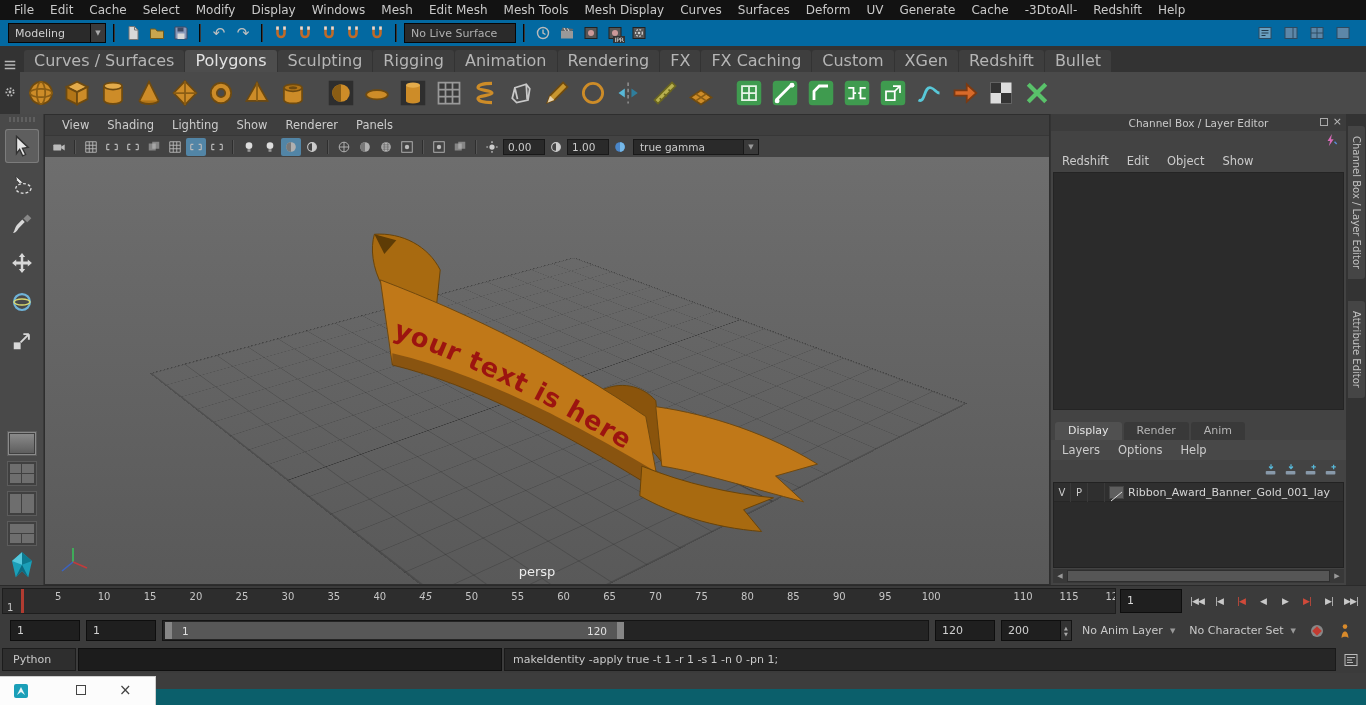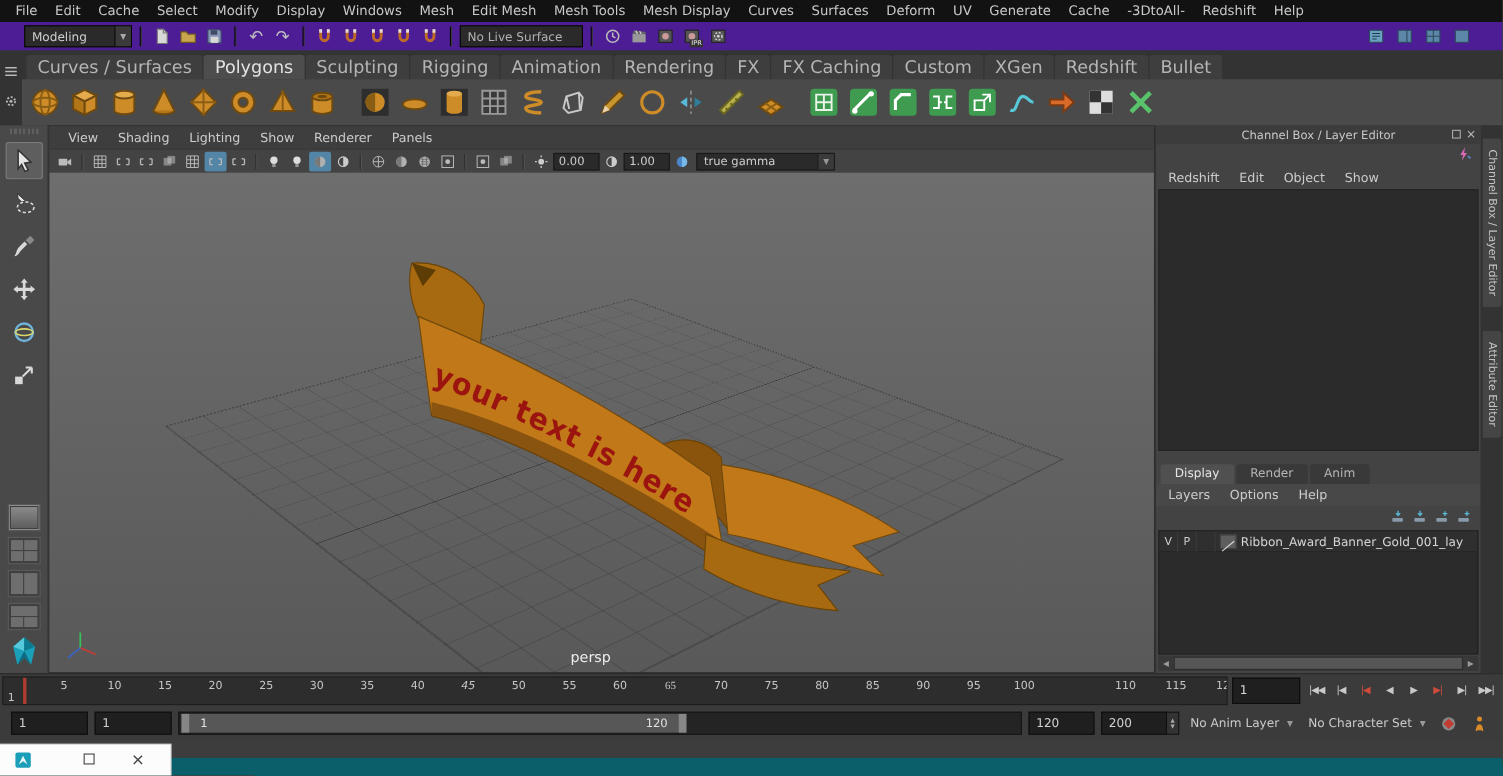--- a/index.html
+++ b/index.html
@@ -2,21 +2,21 @@
 <html><head>
 <meta charset="utf-8">
 <style>
 *{box-sizing:border-box;margin:0;padding:0;cursor:default;user-select:none}
 html,body{width:1366px;height:705px;overflow:hidden;background:#444;font-family:"DejaVu Sans","Liberation Sans",sans-serif}
 .window{width:1366px;height:705px;display:flex;flex-direction:column;background:#444;position:relative}
 
 .menubar{height:20px;background:#121212;display:flex;align-items:center;padding-left:6px;flex:0 0 auto;white-space:nowrap}
 .menu-item{color:#c9c9c9;font-size:12px;padding:0 8px;line-height:20px}
 
-.statusline{height:26px;background:#4c1d95;display:flex;align-items:center;gap:2px;padding:0 22px;flex:0 0 auto}
+.statusline{height:26px;background:#0369a1;display:flex;align-items:center;gap:2px;padding:0 8px;flex:0 0 auto}
 .mode-select{width:98px;height:20px;background:#2a2a2a;border:1px solid #060606;display:flex;align-items:center;justify-content:space-between;color:#cfcfcf;font-size:11px;padding-left:6px}
 .mode-caret{width:15px;height:100%;background:#3a3a3a;border-left:1px solid #060606;display:flex;align-items:center;justify-content:center;font-size:7px;color:#aaa}
 .sl-sep{width:2px;height:18px;border-left:1px solid #060606;border-right:1px solid #3a3a3a;margin:0 5px}
 .sl-btn{width:22px;height:22px;display:flex;align-items:center;justify-content:center}
 .sl-btn.glyph{color:#c0c0c0;font-size:15px}
 .ic16{width:16px;height:16px}
 .ic14{width:14px;height:14px}
 .ic20{width:22px;height:22px}
 .ic26{width:28px;height:28px}
 .live-field{width:112px;height:20px;background:#2a2a2a;border:1px solid #060606;color:#b0b0b0;font-size:11px;padding:0 6px;font-family:inherit}
@@ -1011,21 +1011,21 @@
           <span class="tick" style="left: 13.2231%;">15</span>
           <span class="tick" style="left: 17.3554%;">20</span>
           <span class="tick" style="left: 21.4876%;">25</span>
           <span class="tick" style="left: 25.6198%;">30</span>
           <span class="tick" style="left: 29.7521%;">35</span>
           <span class="tick" style="left: 33.8843%;">40</span>
           <span class="tick" style="left: 38.0165%; font-style: italic;">45</span>
           <span class="tick" style="left: 42.1488%;">50</span>
           <span class="tick" style="left: 46.281%;">55</span>
           <span class="tick" style="left: 50.4132%;">60</span>
-          <span class="tick" style="left: 54.5455%; font-family: Liberation Serif, serif;">65</span>
+          <span class="tick" style="left: 54.5455%;">65</span>
           <span class="tick" style="left: 58.6777%;">70</span>
           <span class="tick" style="left: 62.8099%;">75</span>
           <span class="tick" style="left: 66.9421%;">80</span>
           <span class="tick" style="left: 71.0744%;">85</span>
           <span class="tick" style="left: 75.2066%;">90</span>
           <span class="tick" style="left: 79.3388%;">95</span>
           <span class="tick" style="left: 83.4711%;">100</span>
           <span class="tick" style="left: 87.6033%; margin-top: 37px;">105</span>
           <span class="tick" style="left: 91.7355%;">110</span>
           <span class="tick" style="left: 95.8678%;">115</span>
@@ -1080,20 +1080,30 @@
           <use href="#i-key"></use>
         </svg>
       </span>
     <span class="rr-icon">
         <svg class="ic16">
           <use href="#i-person"></use>
         </svg>
       </span>
   </div>
 
+  <div class="cmd-row">
+    <div class="cmd-label">Python</div>
+    <div class="cmd-input"></div>
+    <div class="cmd-output">makeIdentity -apply true -t 1 -r 1 -s 1 -n 0 -pn 1;</div>
+    <span class="cmd-icon">
+        <svg class="ic16">
+          <use href="#i-script"></use>
+        </svg>
+      </span>
+  </div>
 
   <div class="bottom-area">
     <div class="teal-strip"></div>
     <div class="win-fragment">
       <span class="wf-logo"><svg width="16" height="16">
             <use href="#i-wflogo"></use>
           </svg></span>
       <span class="wf-max"></span>
       <span class="wf-close">×</span>
     </div>

